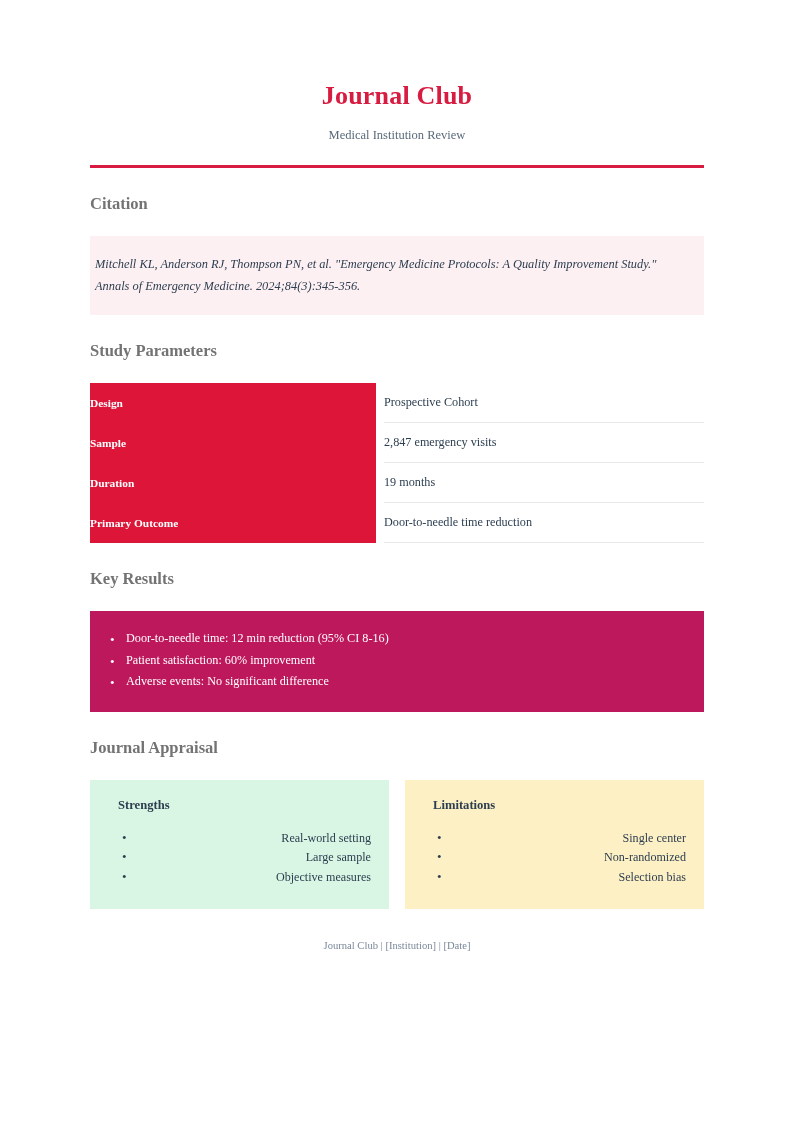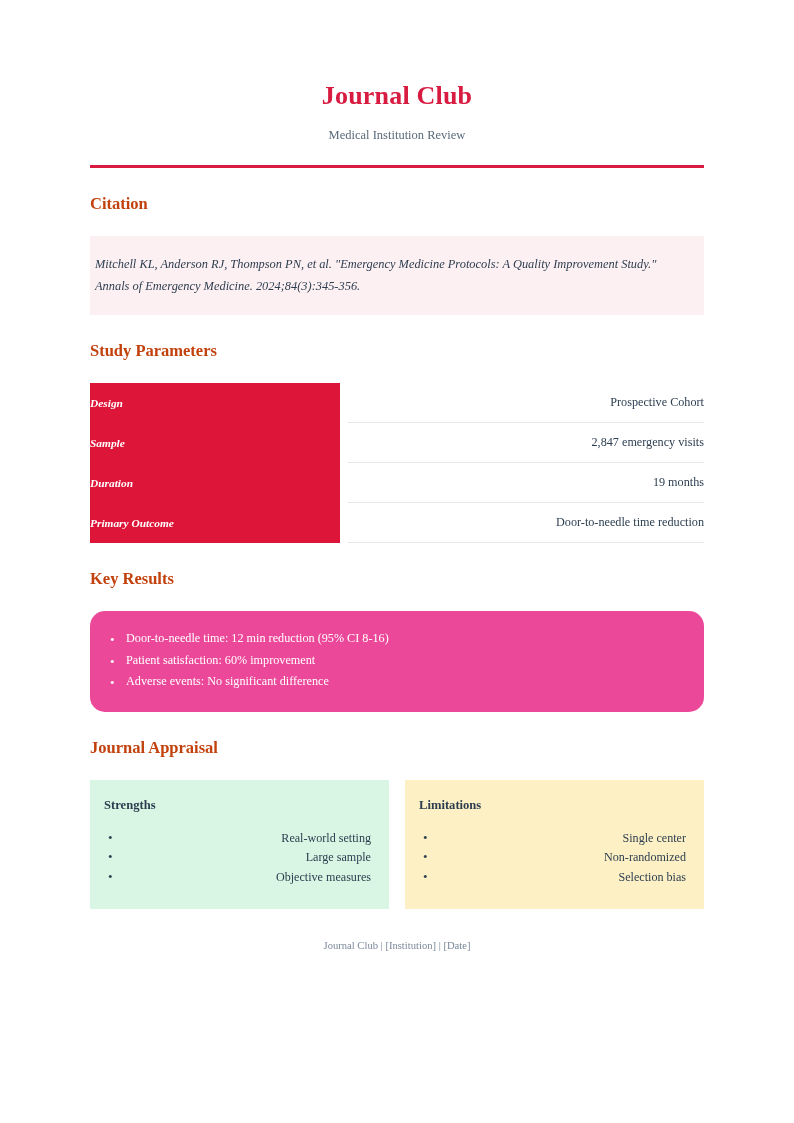--- a/index.html
+++ b/index.html
@@ -49,21 +49,21 @@
     margin-bottom: 0;
   }
 
   
   .section {
     margin-top: 26px;
   }
   .section-heading {
     font-size: 16.5px;
     font-weight: bold;
-    color: #c2410c;
+    color: #737373;
     margin: 0 0 22px 0;
     line-height: 1.2;
   }
 
   
   .citation-box {
     background: #fdf0f2;
     padding: 18px 17px 18px 5px;
     box-sizing: border-box;
   }
@@ -79,51 +79,48 @@
   .param-table {
     width: 100%;
     border-collapse: collapse;
     table-layout: fixed;
   }
   .param-table td {
     vertical-align: middle;
     padding: 0;
   }
   .param-label {
-    width: 250px;
+    width: 286px;
     background: #dd1639;
     color: #ffffff;
     font-weight: bold;
     font-size: 11.4px;
     padding: 13px 0 13px 14px;
     box-sizing: border-box;
     height: 40px;
-    font-style: italic;
   }
   .param-value {
     font-size: 12.2px;
     color: #2c3e50;
     padding: 13px 0 13px 9px;
     border-bottom: 1px solid #e8e8e8;
     box-sizing: border-box;
     height: 40px;
-    text-align: right;
   }
   .param-spacer {
     width: 8px;
     background: #ffffff;
   }
 
   
   .results-box {
-    background: #ec4899;
+    background: #be185d;
     color: #ffffff;
     padding: 17px 15px 19px 20px;
     box-sizing: border-box;
-    border-radius: 15px;
   }
   .results-list {
     list-style: none;
     margin: 0;
     padding: 0;
   }
   .results-list li {
     position: relative;
     padding-left: 16px;
     font-size: 12.2px;
@@ -140,21 +137,21 @@
   }
 
   
   .appraisal-row {
     display: flex;
     gap: 16px;
   }
   .appraisal-col {
     flex: 1 1 0;
     box-sizing: border-box;
-    padding: 18px 18px 22px 14px;
+    padding: 18px 18px 22px 28px;
     min-height: 115px;
   }
   .col-strengths { background: #d9f5e3; }
   .col-limitations { background: #fdf0c4; }
 
   .appraisal-heading {
     font-size: 12.6px;
     font-weight: bold;
     color: #2c3e50;
     margin: 0 0 16px 0;

